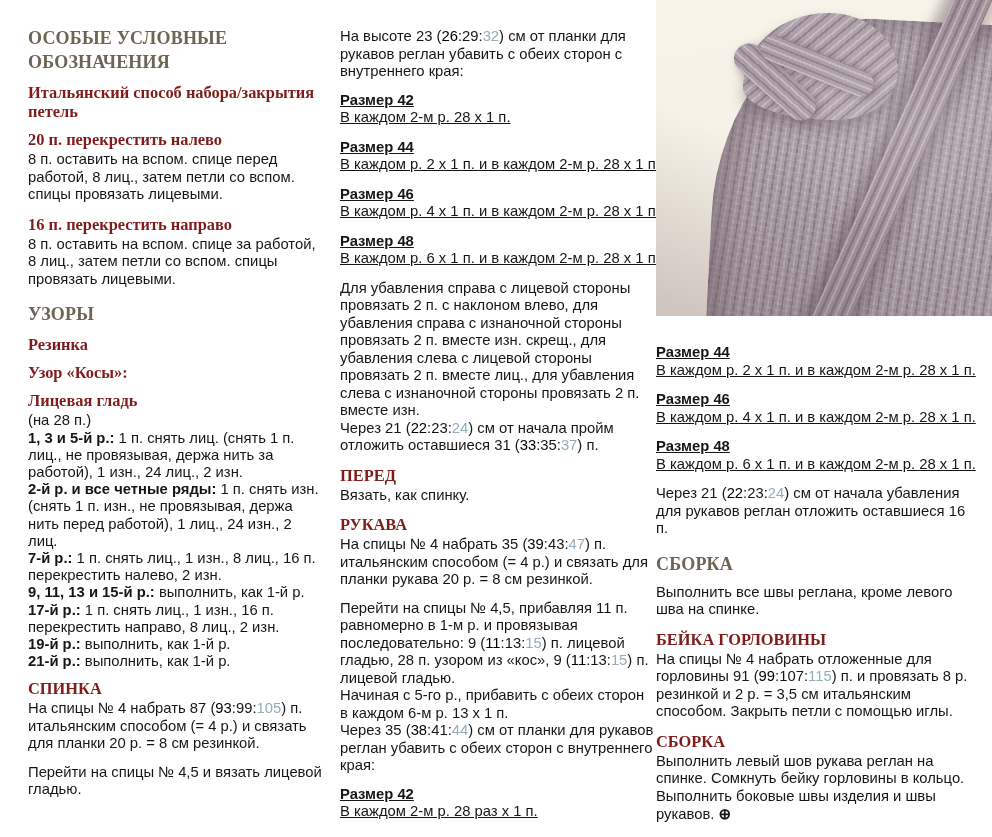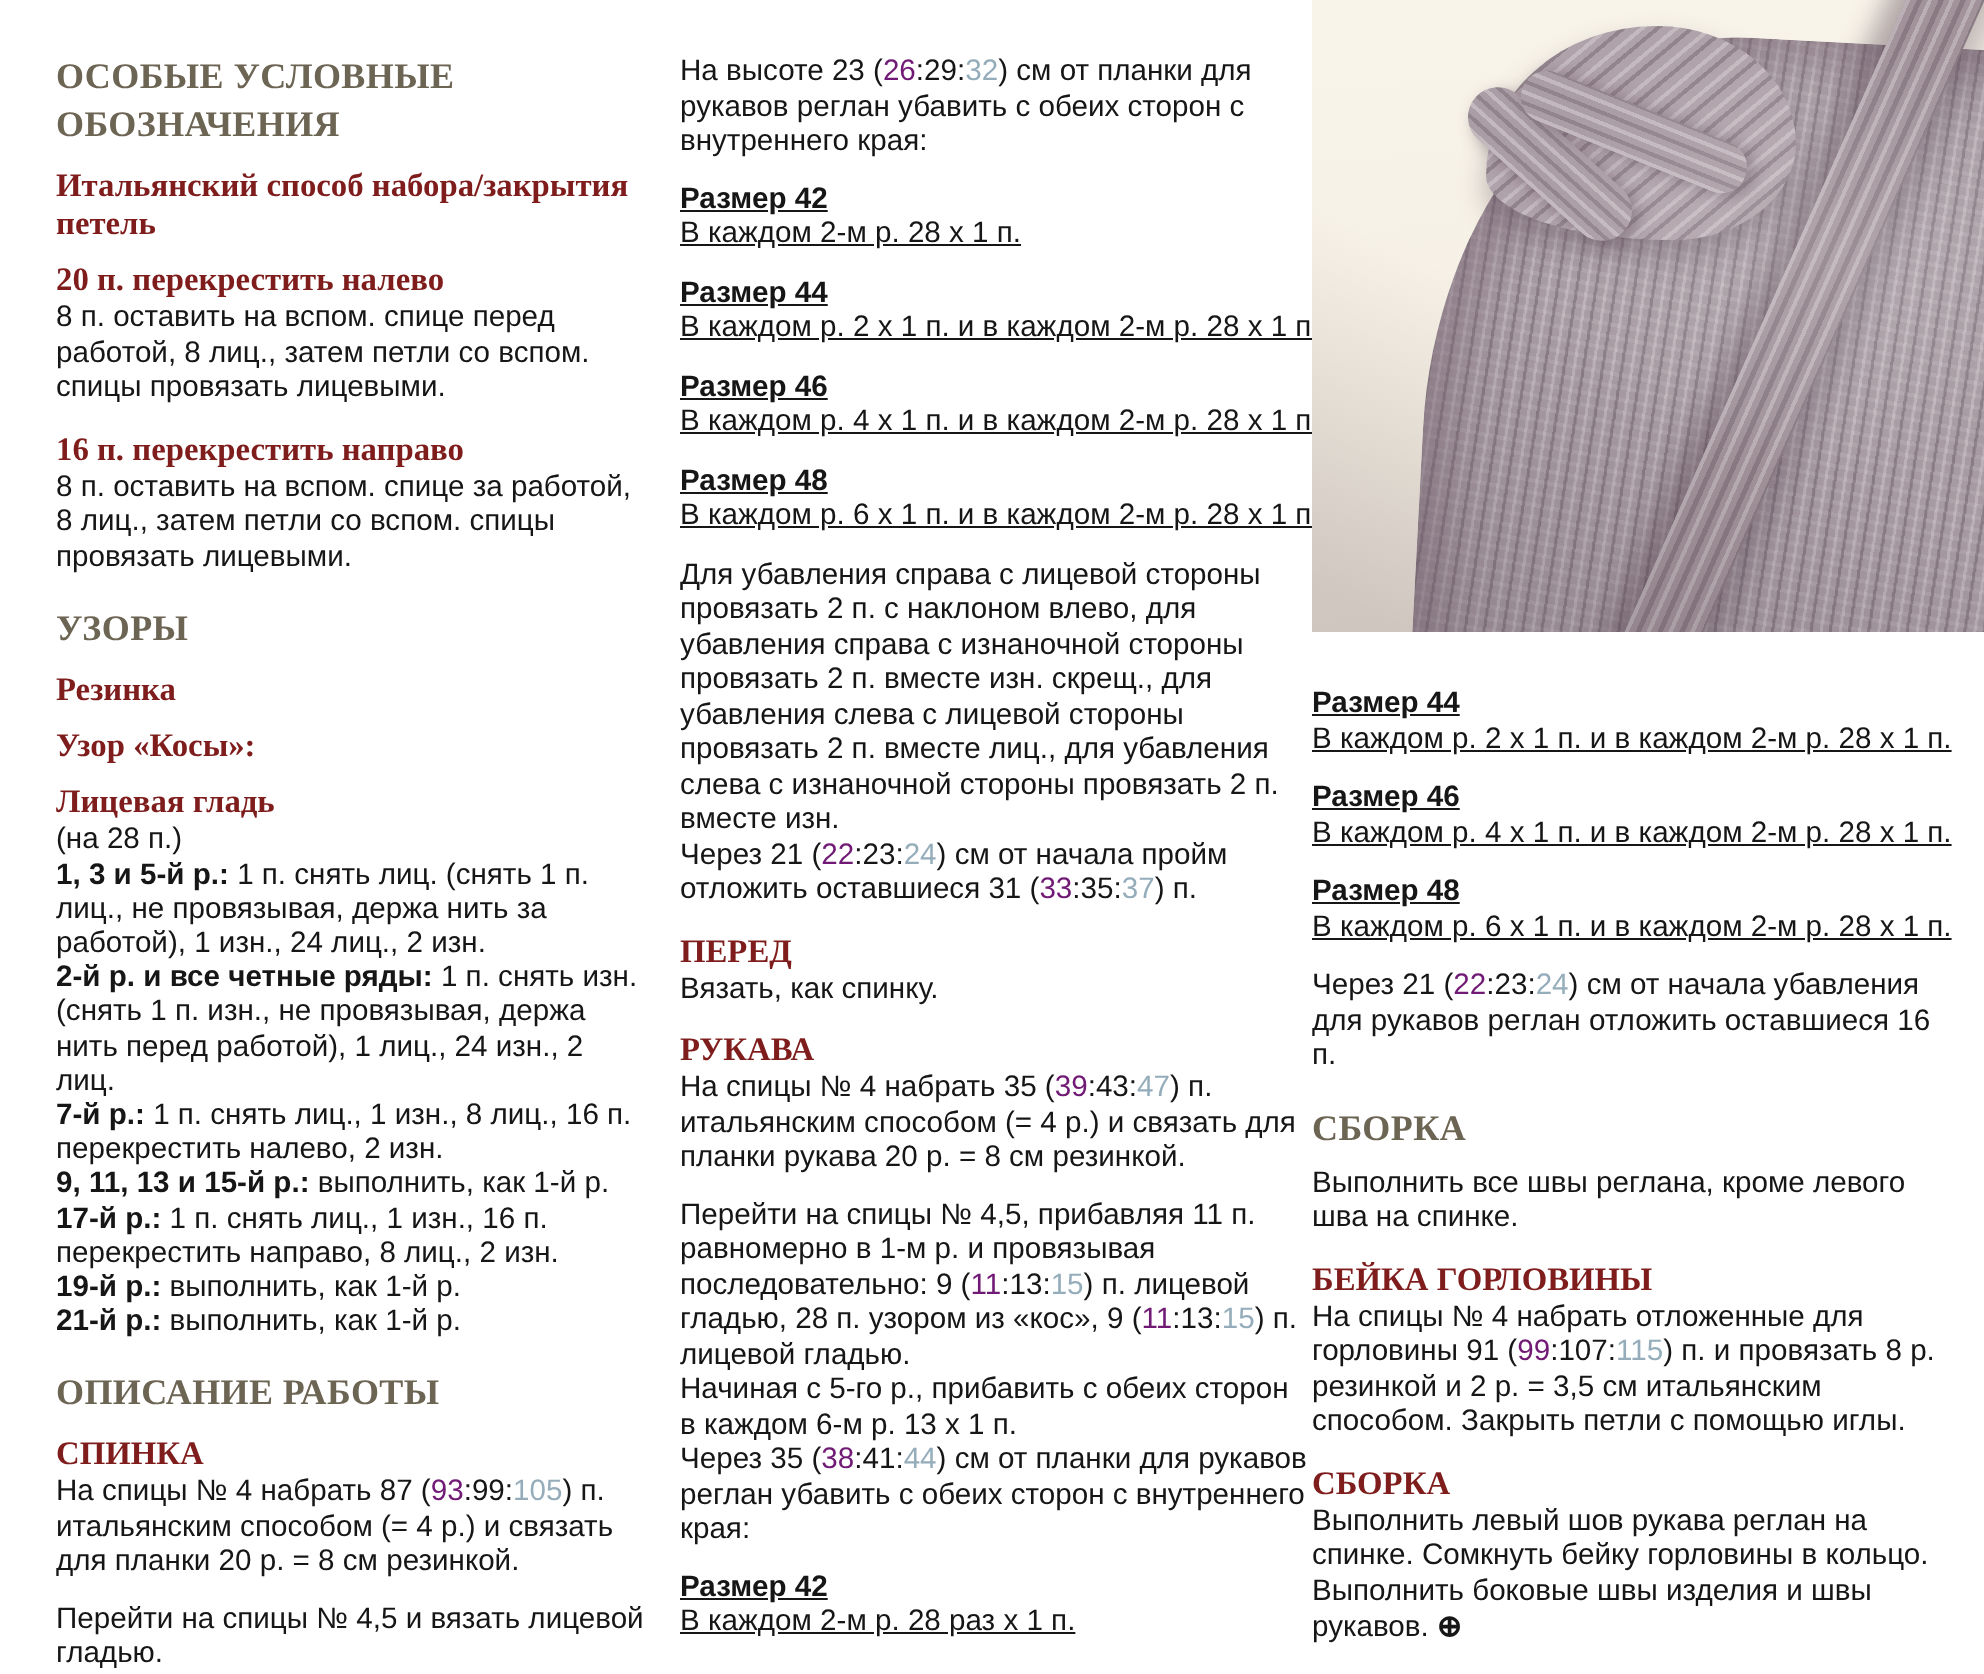--- a/index.html
+++ b/index.html
@@ -27,21 +27,21 @@
   }
   p.para { margin:0 0 11px; }
   p.cont { margin:0; }
   .rows p { margin:0; line-height:17.2px; }
   .rows b { font-weight:bold; }
 
   .size { margin-bottom:12px;text-decoration:underline; }
   .szlabel { display:block; font-weight:bold; }
   .szline { white-space:nowrap; display:block; }
 
-  .c2 { color:#701a75;text-align:right; }   
+  .c2 { color:#000000;text-align:right; }   
   .c4 { color:#95adbb; }   
   .endmark { font-weight:bold; font-size:15px; }
 
   
   .photo {
     position:absolute; left:656px; top:0; width:336px; height:316px;
     background:linear-gradient(175deg,#f8f4ea 0%,#f5efe3 70%,#f1ebdf 100%);
     overflow:hidden;
   }
   .knit-body {
@@ -103,21 +103,20 @@
     <div class="rows">
       <p><b>1, 3 и 5-й р.: </b><span>1 п. снять лиц. (снять 1 п. лиц., не провязывая, держа нить за работой), 1 изн., 24 лиц., 2 изн.</span></p>
       <p><b>2-й р. и все четные ряды: </b><span>1 п. снять изн. (снять 1 п. изн., не провязывая, держа нить перед работой), 1 лиц., 24 изн., 2 лиц.</span></p>
       <p><b>7-й р.: </b><span>1 п. снять лиц., 1 изн., 8 лиц., 16 п. перекрестить налево, 2 изн.</span></p>
       <p><b>9, 11, 13 и 15-й р.: </b><span>выполнить, как 1-й р.</span></p>
       <p><b>17-й р.: </b><span>1 п. снять лиц., 1 изн., 16 п. перекрестить направо, 8 лиц., 2 изн.</span></p>
       <p><b>19-й р.: </b><span>выполнить, как 1-й р.</span></p>
       <p><b>21-й р.: </b><span>выполнить, как 1-й р.</span></p>
     </div>
 
-    <h1 class="sec">ОПИСАНИЕ РАБОТЫ</h1>
     <h3 class="sub">СПИНКА</h3>
     <p class="para"><span>На спицы № 4 набрать 87 (</span><span class="c2">93</span><span>:</span><span>99</span><span>:</span><span class="c4">105</span><span>) п. итальянским способом (= 4 р.) и связать для планки 20 р. = 8 см резинкой.</span></p>
     <p class="para">Перейти на спицы № 4,5 и вязать лицевой гладью.</p>
   </div>
 
   <div class="col col-mid">
     <p class="para"><span>На высоте 23 (</span><span class="c2">26</span><span>:</span><span>29</span><span>:</span><span class="c4">32</span><span>) см от планки для рукавов реглан убавить с обеих сторон с внутреннего края:</span></p>
 
     <div class="size">
       <span class="szlabel">Размер 42</span>

